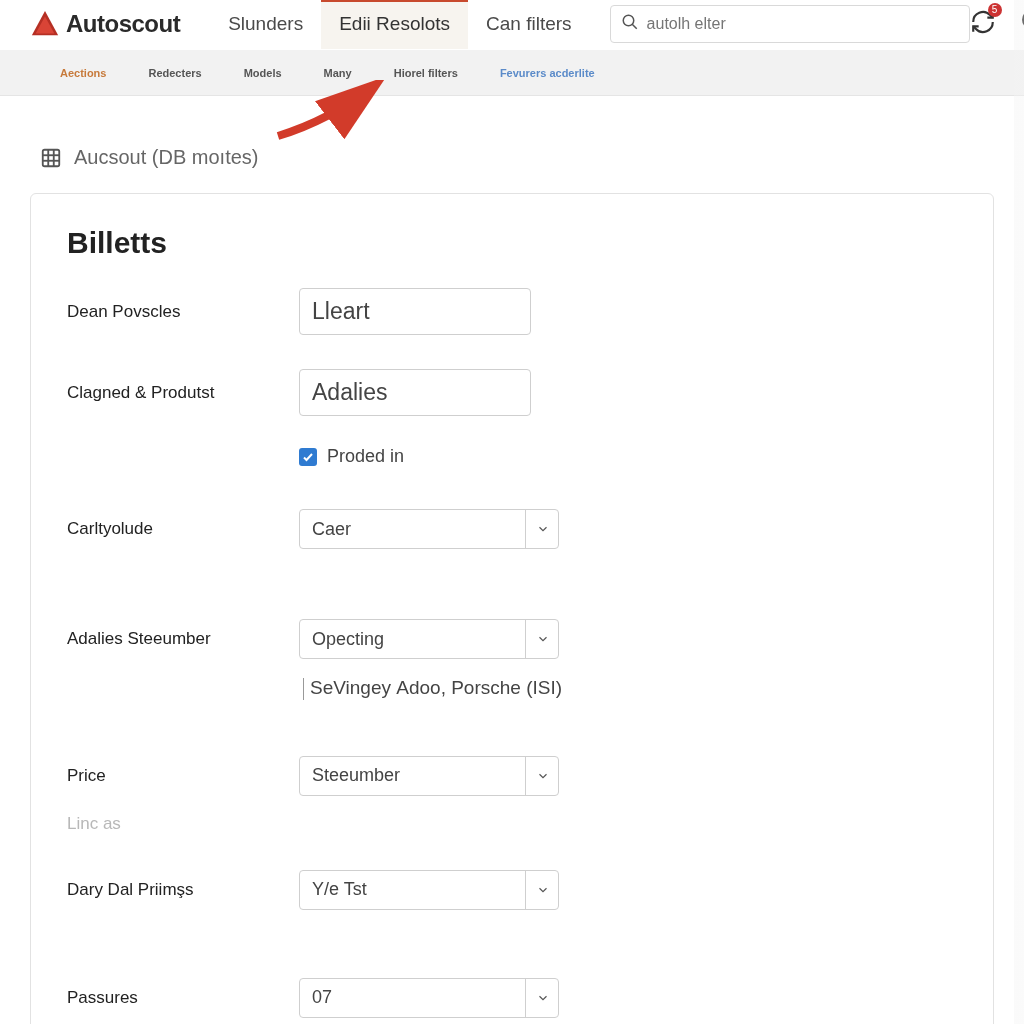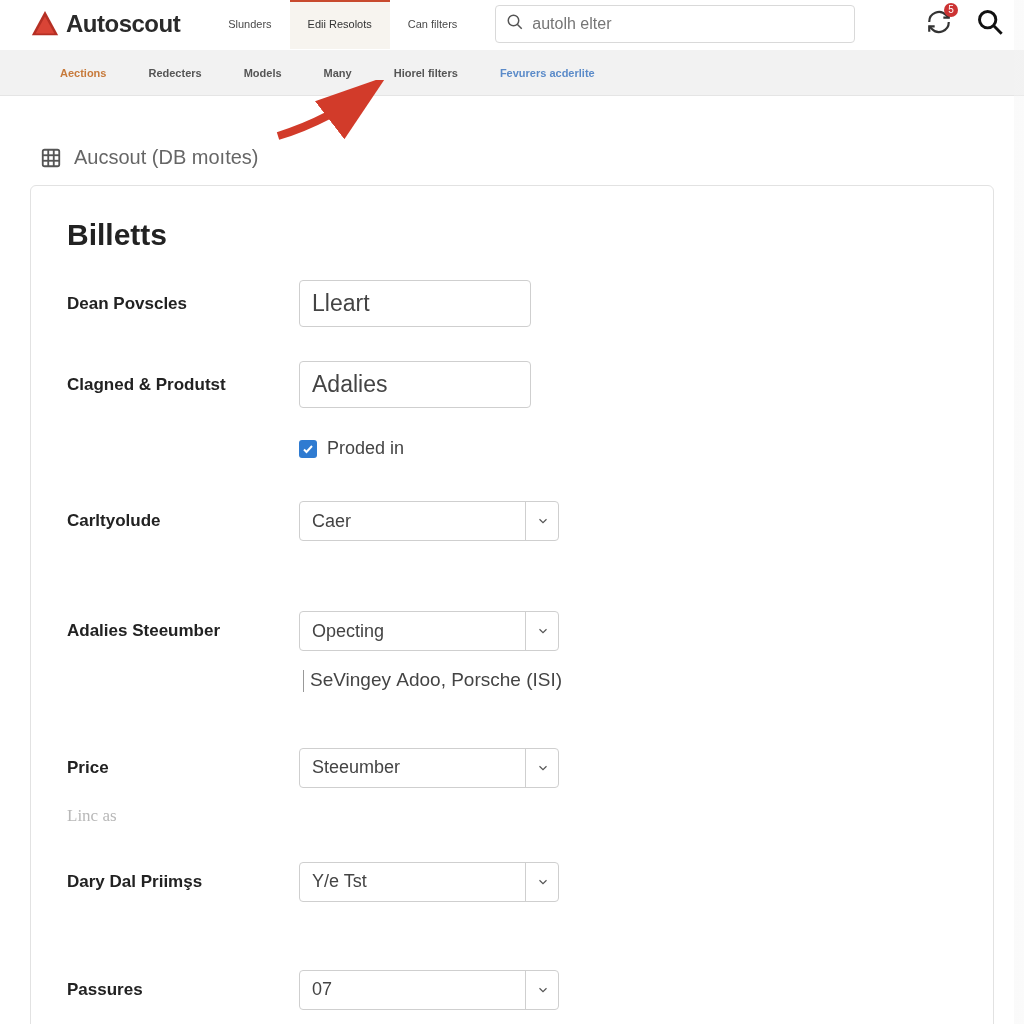--- a/index.html
+++ b/index.html
@@ -35,21 +35,21 @@
     font-weight: 700;
     letter-spacing: -0.5px;
     color: #2a2a2a;
   }
 
   .topnav { display: flex; align-items: center; }
   .topnav-item {
     padding: 0 18px;
     height: 50px;
     line-height: 50px;
-    font-size: 11px;
+    font-size: 19px;
     color: #4a4a4a;
     cursor: pointer;
     white-space: nowrap;
   }
   .topnav-item.active {
     background: #f7f4ef;
     color: #333;
     border-top: 3px solid #c84a2e;
     line-height: 44px;
   }
@@ -123,21 +123,21 @@
     pointer-events: none;
   }
 
   
   .crumb-row {
     display: flex;
     align-items: center;
     gap: 12px;
     padding: 0 40px;
     margin-top: 50px;
-    margin-bottom: 16px;
+    margin-bottom: 24px;
   }
   .crumb-text {
     font-size: 20px;
     color: #666;
   }
   .grid-icon svg { display:block; }
 
   
   .card {
     margin: 0 30px;
@@ -154,21 +154,21 @@
 
   .form-row {
     display: flex;
     align-items: center;
     margin-bottom: 18px;
   }
   .form-row.spaced { margin-top: 42px; }
   .form-label {
     flex: 0 0 232px;
     font-size: 17px;
-    font-weight: 700;
+    font-weight: 400;
     color: #222;
   }
   .form-label.muted { color:#b8b8b8; font-weight:400; }
 
   .text-input {
     width: 232px;
     height: 47px;
     border: 1px solid #cfcfcf;
     border-radius: 4px;
     padding: 0 12px;
@@ -383,21 +383,21 @@
       <div class="select-body">
           <span>Steeumber</span>
         </div>
       <div class="select-btn">
         <svg width="14" height="14" viewBox="0 0 24 24" fill="none" stroke="#555" stroke-width="2">
             <polyline points="6 9 12 15 18 9"></polyline>
           </svg>
       </div>
     </div>
   </div>
-  <div class="form-row" style="margin-top:6px; margin-bottom:0;font-family:Liberation Serif, serif;">
+  <div class="form-row" style="margin-top:6px; margin-bottom:0;">
     <div class="form-label muted">Linc as</div>
   </div>
 
   <div class="form-row" style="margin-top:36px;">
     <div class="form-label">Dary Dal Priimşs</div>
     <div class="select-wrap">
       <div class="select-body">
           <span>Y/e Tst</span>
         </div>
       <div class="select-btn">

